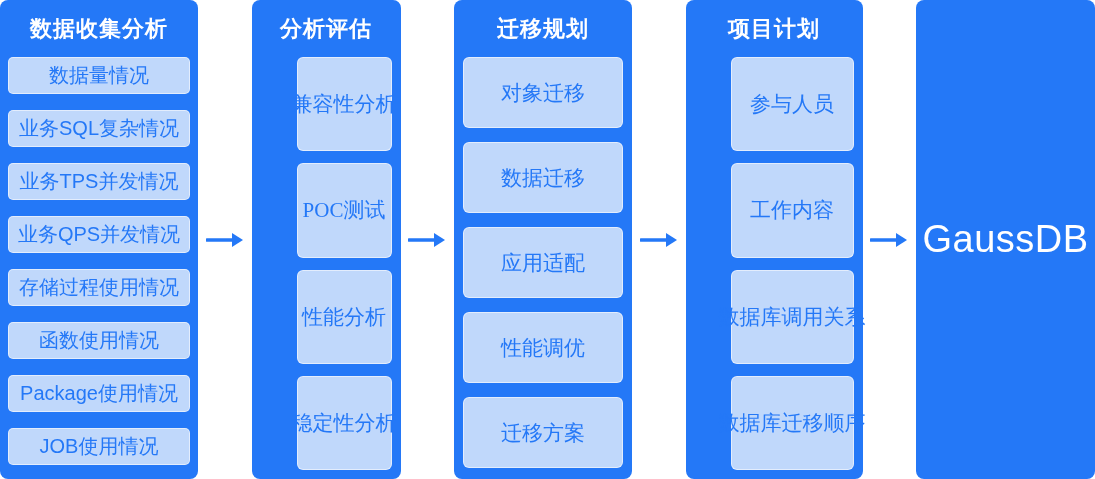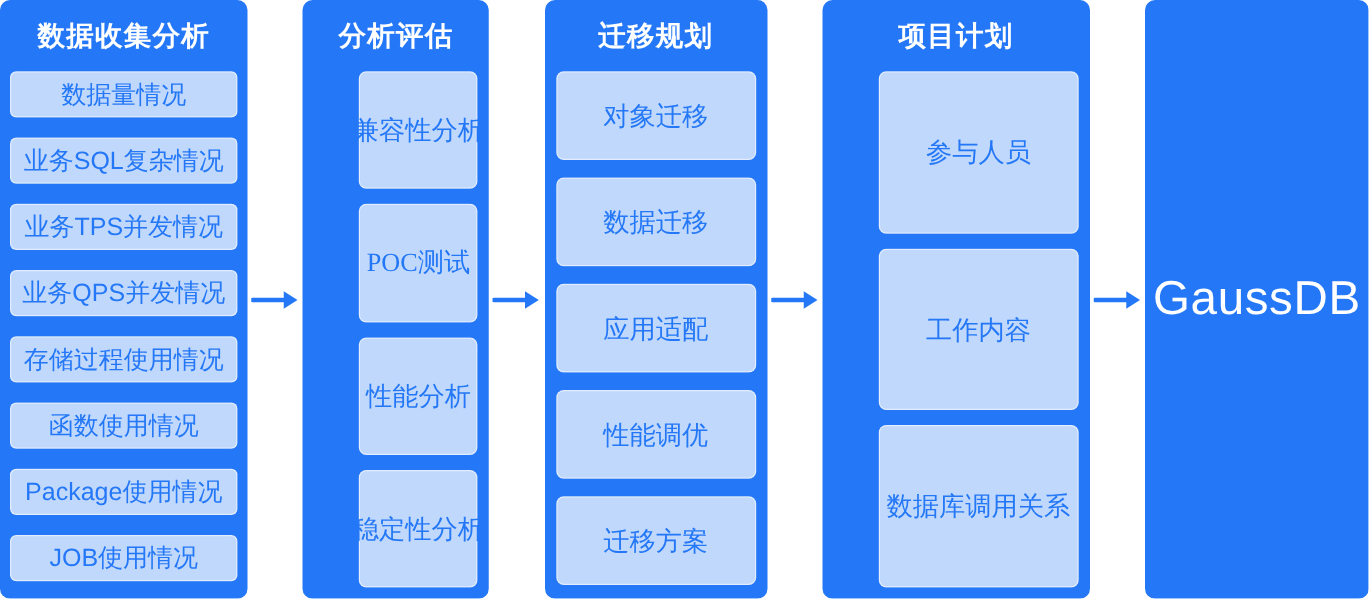--- a/index.html
+++ b/index.html
@@ -18,21 +18,21 @@
   .col{
     background:var(--primary);
     border-radius:8px;
     display:flex;flex-direction:column;
     box-sizing:border-box;
     flex:0 0 auto;
   }
   .col-1{width:198px;}
   .col-2{width:149px;font-family:Liberation Serif, serif;}
   .col-3{width:178px;font-family:Liberation Mono, monospace;}
-  .col-4{width:214px;}
+  .col-4{width:177px;}
   .col-target{width:179px;align-items:center;justify-content:center;}
   .col-title{
     height:57px;flex:0 0 auto;
     display:flex;align-items:center;justify-content:center;
     color:#ffffff;font-size:22px;font-weight:bold;letter-spacing:1px;
   }
   .items{
     flex:1;display:flex;flex-direction:column;
   }
   .col-1 .items{gap:16px;padding:0 8px 14px;}
@@ -120,20 +120,21 @@
       <polygon points="26,2 37,9 26,16" fill="currentColor"></polygon>
     </svg>
   </div>
 
   <div class="col col-4">
     <div class="col-title">项目计划</div>
     <div class="items">
       <div class="item">参与人员</div>
       <div class="item">工作内容</div>
       <div class="item">数据库调用关系</div>
+      <div class="item">数据库迁移顺序</div>
     </div>
   </div>
 
   <div class="gap">
     <svg class="arrow" width="38" height="18" viewBox="0 0 38 18">
       <line x1="1" y1="9" x2="27" y2="9" stroke="currentColor" stroke-width="3.6" stroke-linecap="round"></line>
       <polygon points="26,2 37,9 26,16" fill="currentColor"></polygon>
     </svg>
   </div>
 

